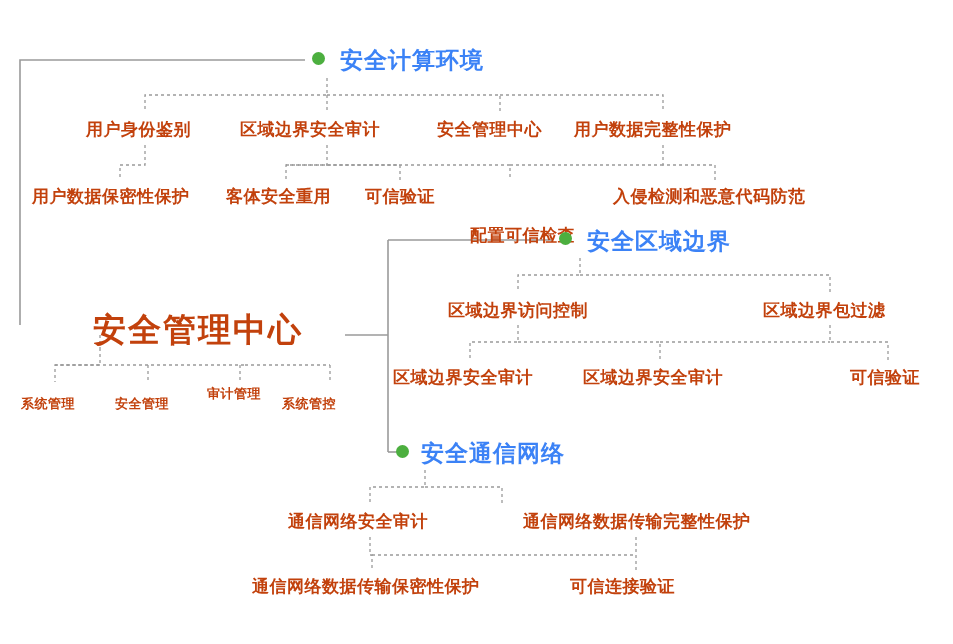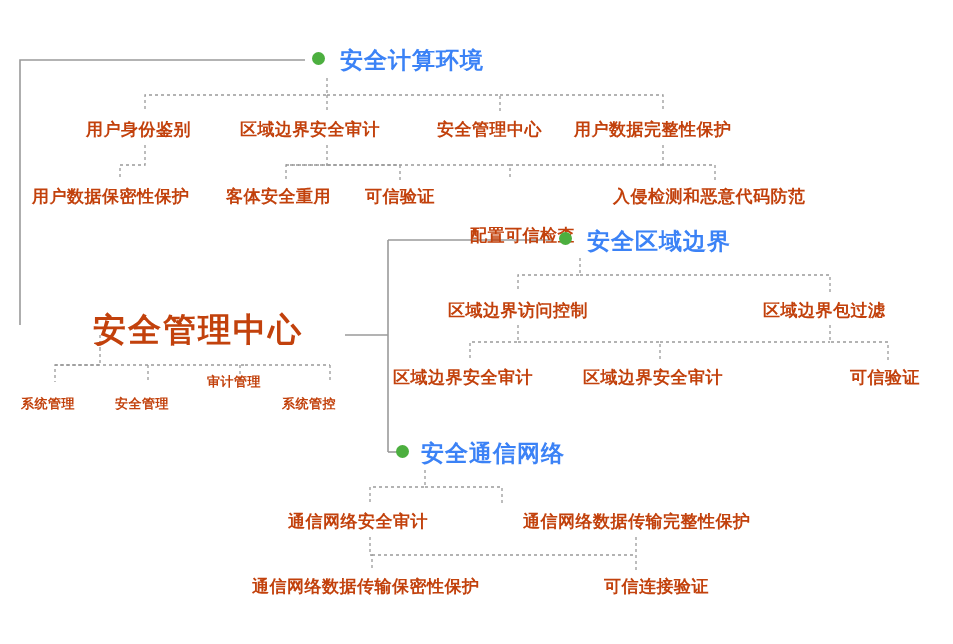--- a/index.html
+++ b/index.html
@@ -137,20 +137,20 @@
   <div class="node-label" style="left:583px; top:366px;">区域边界安全审计</div>
   <div class="node-label" style="left:850px; top:366px;">可信验证</div>
 
   <div class="bullet" style="left:396px; top:445px;"></div>
   <div class="branch-title" style="left:421px; top:438px;">安全通信网络</div>
 
   <div class="node-label" style="left:288px; top:510px;">通信网络安全审计</div>
   <div class="node-label" style="left:523px; top:510px;">通信网络数据传输完整性保护</div>
 
   <div class="node-label" style="left:252px; top:575px;">通信网络数据传输保密性保护</div>
-  <div class="node-label" style="left:604px; top:575px;">可信连接验证</div>
+  <div class="node-label" style="left:570px; top:575px;">可信连接验证</div>
 
   <div class="node-label small-leaf" style="left:21px; top:395px;">系统管理</div>
   <div class="node-label small-leaf" style="left:115px; top:395px;">安全管理</div>
-  <div class="node-label small-leaf" style="left:207px; top:373px;">审计管理</div>
+  <div class="node-label small-leaf" style="left:207px; top:385px;">审计管理</div>
   <div class="node-label small-leaf" style="left:282px; top:395px;">系统管控</div>
 
 </div>
 
 </body></html>

